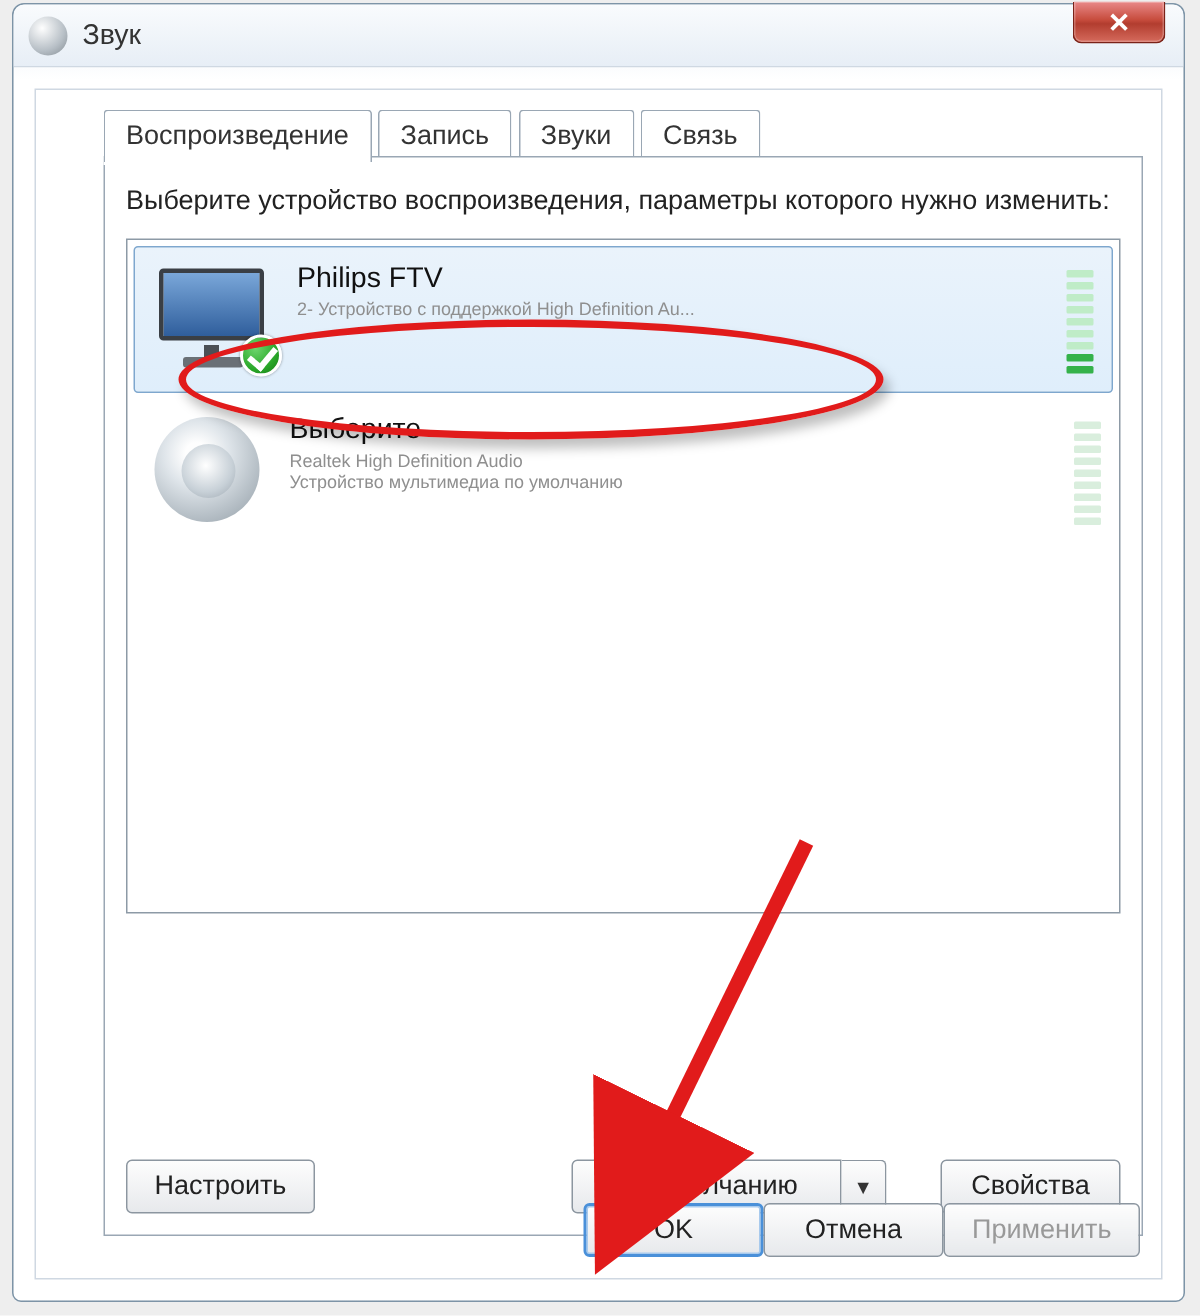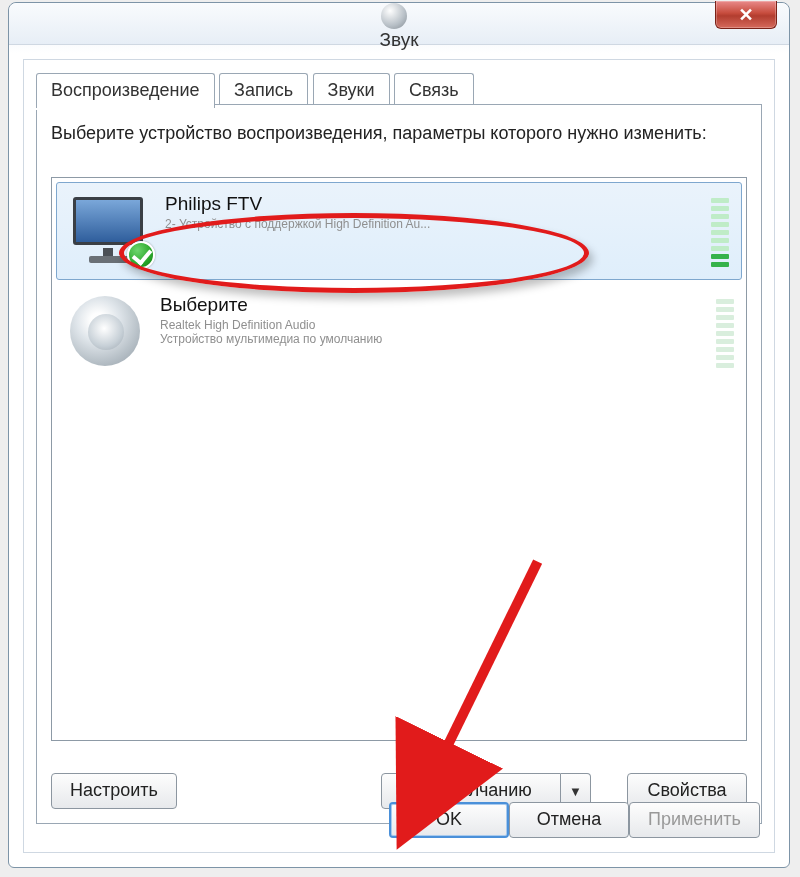--- a/index.html
+++ b/index.html
@@ -24,21 +24,20 @@
     box-shadow: 0 0 0 1px rgba(255,255,255,.6) inset;
   }
   .titlebar {
     height: 42px;
     display: flex;
     align-items: center;
     padding: 0 10px;
     background: linear-gradient(#f9fbfd,#e7eef6);
     border-bottom: 1px solid #cfd8e2;
     border-radius: 8px 8px 0 0;
-    flex-direction: column;
   }
   .title-icon {
     width: 26px; height: 26px; border-radius: 50%;
     background: radial-gradient(circle at 35% 30%, #fefefe, #b7bfc6 60%, #828a91);
     margin-right: 10px;
     flex: none;
   }
   .title-text { color: #333; font-size: 19px; }
   .win-close {
     position: absolute;
@@ -53,20 +52,21 @@
     font-size: 18px; font-weight: bold;
     box-shadow: inset 0 0 0 1px rgba(255,255,255,.25);
   }
 
   
   .client {
     position: absolute;
     left: 14px; right: 14px; top: 56px; bottom: 14px;
     background: #fff;
     border: 1px solid #cfd8e2;
+    padding-left: 33px;
   }
   .tabstrip { position: relative; height: 44px; padding-left: 12px; }
   .tab {
     display: inline-block;
     margin-top: 12px;
     padding: 6px 14px 7px;
     font-size: 18px;
     color: #333;
     background: #fff;
     border: 1px solid #9aa7b4;
@@ -83,26 +83,26 @@
     box-shadow: 0 2px 0 #fff;
   }
   .panel {
     border: 1px solid #9aa7b4;
     margin: 0 12px 0 12px;
     padding: 16px 14px 14px;
     height: 720px;
     position: relative;
     background: #fff;
   }
-  .instr { font-size: 18px; color: #222; line-height: 1.35; margin-bottom: 32px; }
+  .instr { font-size: 18px; color: #222; line-height: 1.35; margin-bottom: 14px; }
 
   
   .devlist {
     border: 1px solid #8d9aa6;
-    height: 564px;
+    height: 450px;
     background: #fff;
     overflow: hidden;
     position: relative;
   }
   .devrow {
     display: flex;
     align-items: flex-start;
     padding: 10px 12px 12px 10px;
     position: relative;
   }

